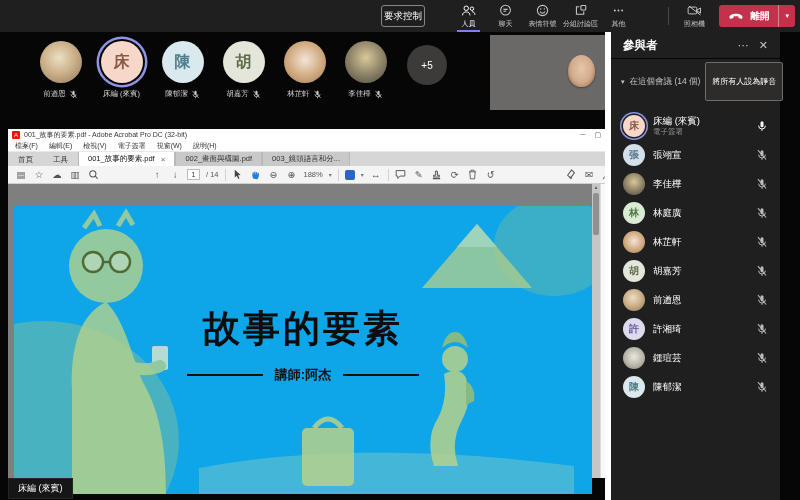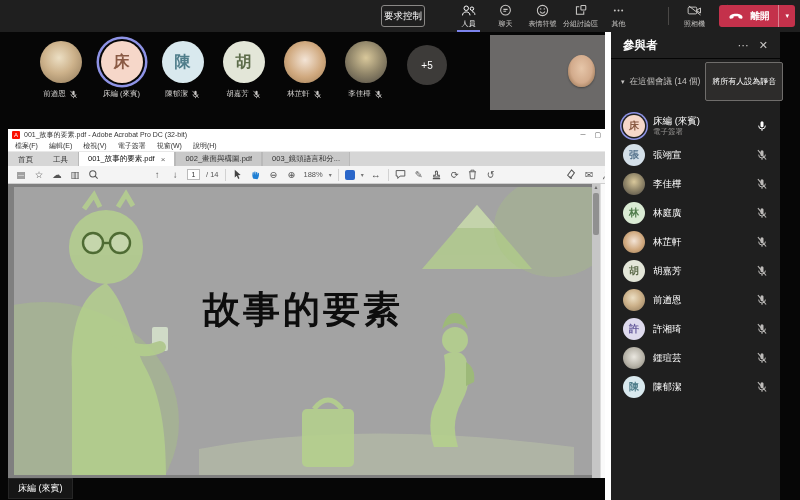--- a/index.html
+++ b/index.html
@@ -62,21 +62,21 @@
   .t-sep{width:1px;height:12px;background:#d2d2d2;flex:none}
   .page-box{width:13px;height:11px;border:1px solid #bbb;background:#fff;font-size:7px;display:flex;align-items:center;justify-content:center;color:#333}
   .small-txt{font-size:7.5px;color:#555;white-space:nowrap}
   .caret-s{font-size:6px;color:#777}
   .blue-sq{width:10px;height:10px;background:#2a66c9;border-radius:2px;display:inline-block}
   .grp{display:flex;align-items:center;gap:6px}
   .grp.center{margin-left:46px}
   .grp.right{margin-left:auto}
 
   .a-doc{position:absolute;left:0;top:55px;width:612px;height:294px;background:#7f7f7f}
-  .slide{position:absolute;left:6px;top:3px;width:578px;height:288px;background:#a3a3a3;overflow:hidden}
+  .slide{position:absolute;left:6px;top:22px;width:578px;height:288px;background:#0ea5e9;overflow:hidden}
   .slide .art{position:absolute;left:0;top:0;width:100%;height:100%}
   .s-title{position:absolute;top:98px;left:0;right:0;text-align:center;font-size:37px;font-weight:800;color:#0d0d0d;letter-spacing:3px}
   .s-sub{position:absolute;top:160px;left:0;right:0;display:flex;align-items:center;justify-content:center;gap:12px;font-size:13px;font-weight:700;color:#111}
   .s-sub .line{width:76px;height:2.5px;background:#111}
   .s-foot{position:absolute;bottom:10px;left:58px;right:56px;display:flex;justify-content:space-between;font-size:8px;font-weight:700;color:#16270f}
 
   .v-scroll{position:absolute;right:20px;top:55px;bottom:0;width:8px;background:#c6c6c6;display:flex;flex-direction:column;align-items:center;cursor:pointer}
   .v-scroll .arr{font-size:5px;color:#666;line-height:7px}
   .v-thumb{position:absolute;top:9px;left:1px;right:1px;height:42px;background:#909090;border-radius:2px}
   .a-tools{position:absolute;right:0;top:55px;bottom:0;width:20px;background:#fafafa;border-left:1px solid #ddd;display:flex;flex-direction:column;align-items:center;padding-top:4px;gap:4.5px}
@@ -472,20 +472,25 @@
               <path d="M452 175 q10 6 8 20 l-8 4 Z" fill="#9dbd72"></path>
             </g>
 
             <g opacity=".85">
               <path d="M300 222 q14 -18 28 0" fill="none" stroke="#b5d28c" stroke-width="5"></path>
               <rect x="288" y="222" width="52" height="58" rx="5" fill="#b5d28c"></rect>
             </g>
             <ellipse cx="540" cy="40" rx="60" ry="50" fill="#a9c87f" opacity=".3"></ellipse>
           </svg>
           <h1 class="s-title">故事的要素</h1>
+          <div class="s-sub">
+            <span class="line"></span>
+            <span>講師:阿杰</span>
+            <span class="line"></span>
+          </div>
         </div>
         <div class="collapse">⇥</div>
       </div>
       <div class="v-scroll">
         <span class="arr">▲</span>
         <div class="v-thumb"></div>
       </div>
       <div class="a-tools">
         <span class="mag"><svg viewBox="0 0 16 16">
               <g fill="none" stroke="currentColor" stroke-width="1.6">

